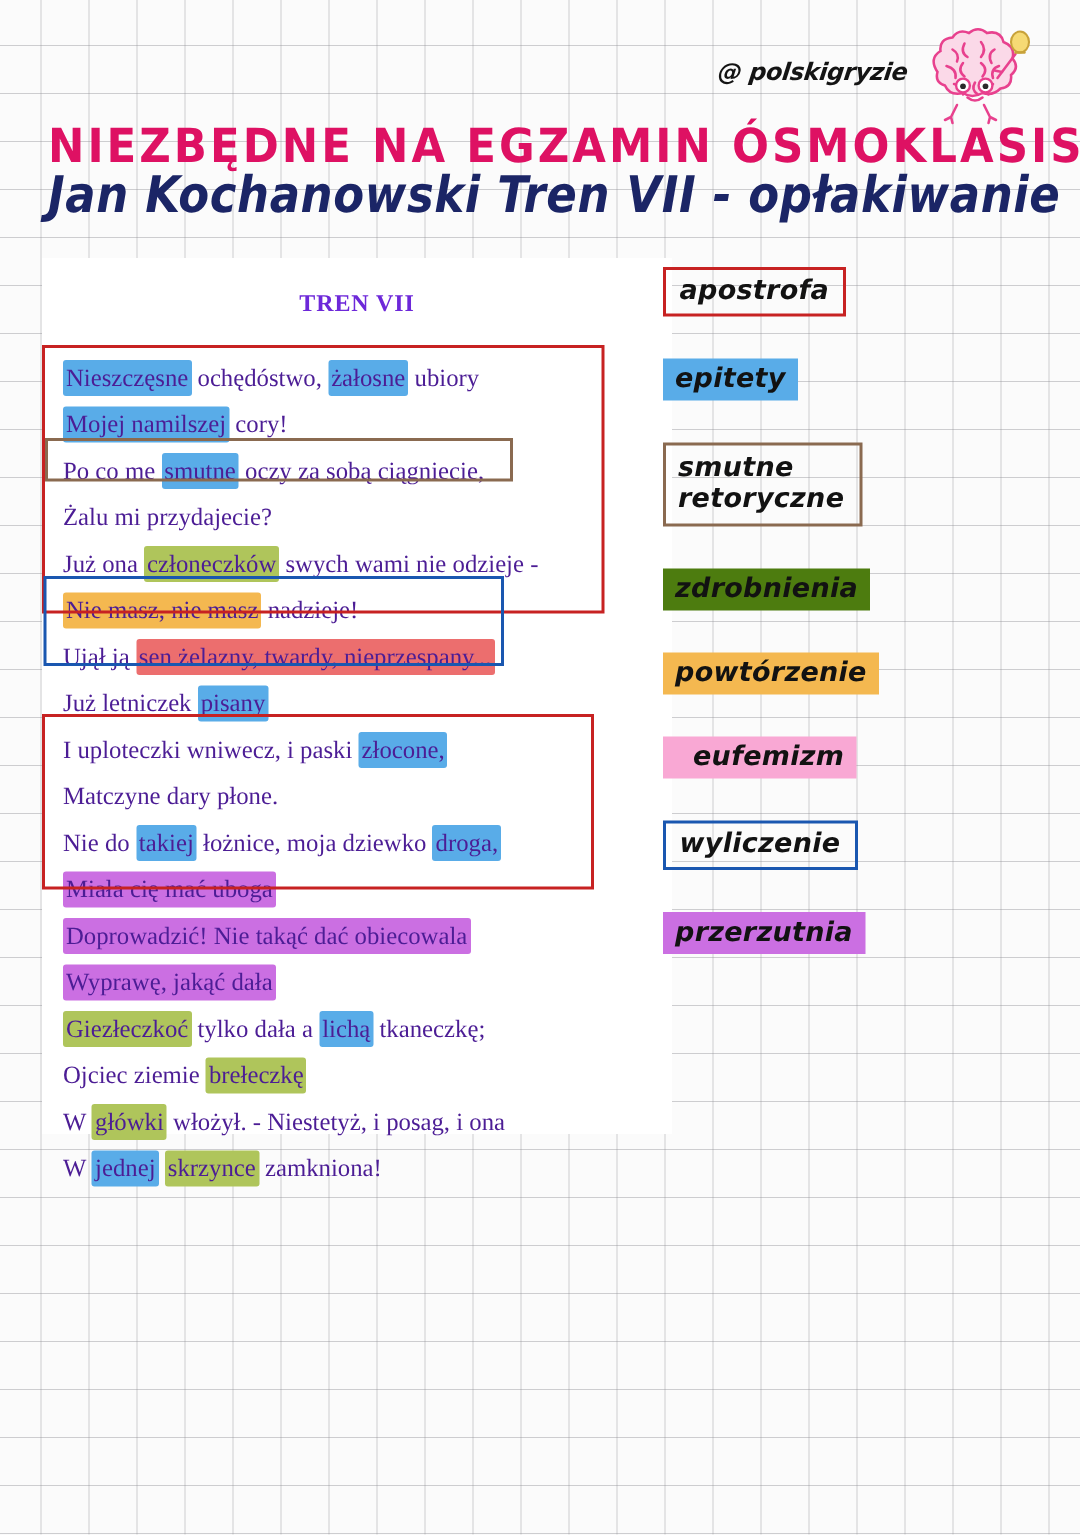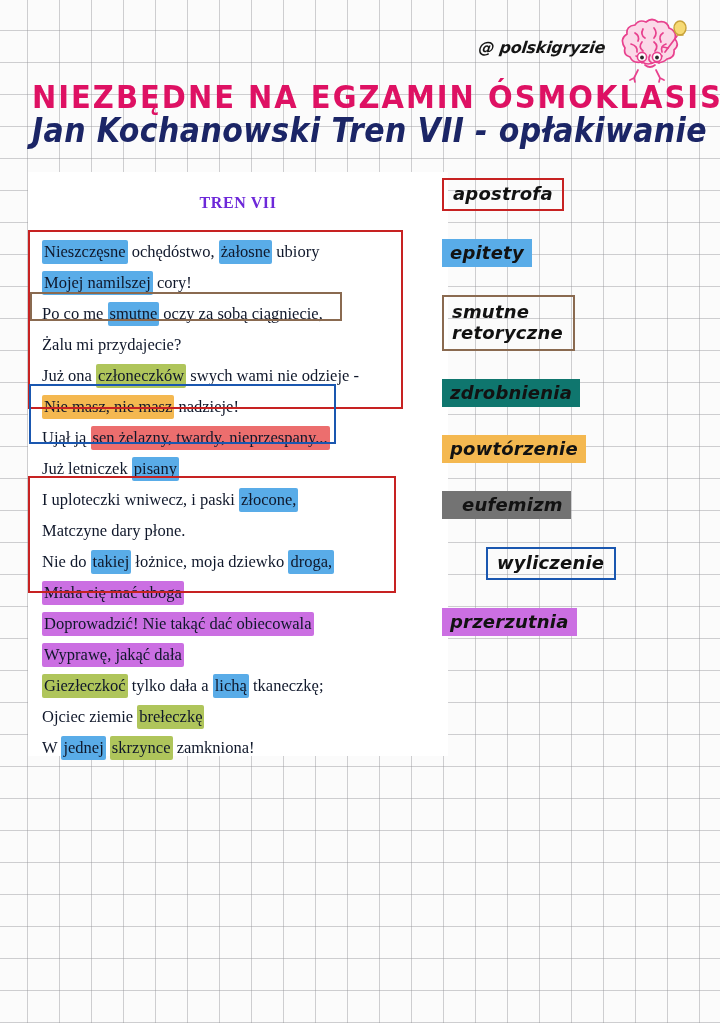--- a/index.html
+++ b/index.html
@@ -92,21 +92,21 @@
   }
 
   .stanzas {
     position: relative;
     margin-top: 24px;
     padding-left: 14px;
   }
   .pline {
     font-family: "Liberation Serif", serif;
     font-size: 16.5px;
-    color: #0f172a;
+    color: #4c1d95;
     line-height: 31px;
     height: 31px;
     white-space: nowrap;
   }
   .pline mark {
     background: transparent;
     color: inherit;
     padding: 2px 2px 3px 2px;
     border-radius: 2px;
   }
@@ -132,26 +132,26 @@
     font-size: 18px;
     color: #121212;
     display: inline-block;
     white-space: pre-line;
     letter-spacing: 0.2px;
     line-height: 21px;
   }
   .li-wrap { margin-bottom: 28px; }
   .li-boxed { border: 2.5px solid #C72222; padding: 3px 9px 5px 9px; }
   .li-boxed-brown { border: 2.5px solid #8A6A50; padding: 4px 10px 6px 8px; }
-  .li-boxed-blue { border: 2.5px solid #1A57B0; padding: 3px 10px 5px 9px; margin-left: 44px; }
+  .li-boxed-blue { border: 2.5px solid #1A57B0; padding: 3px 10px 5px 9px; }
   .li-fill { padding: 3px 8px 4px 8px; }
   .fill-blue   { background: #59ACE8; }
-  .fill-green  { background: #0f766e; }
+  .fill-green  { background: #4d7c0f; }
   .fill-orange { background: #F4B850; }
-  .fill-red    { background: #737373; padding-left: 20px; }
+  .fill-red    { background: #f9a8d4; padding-left: 20px; }
   .fill-purple { background: #CB6FE2; }
 </style>
 </head>
 <body>
 
 <div class="handle-row">
   <div class="handle-text">@ polskigryzie</div>
   <svg class="brain-mascot" viewBox="0 0 78 66">
     <g fill="none" stroke="#E8418E" stroke-width="1.7" stroke-linecap="round">
       <path d="M15 30 q-6 -9 2 -14 q-1 -8 8 -9 q4 -6 11 -3 q6 -5 12 0 q9 -2 11 6 q8 3 6 11 q5 6 -1 11 q1 8 -7 9 q-5 5 -12 3 q-7 4 -13 0 q-9 2 -12 -5 q-7 -2 -5 -9 z" fill="#FBD9E8"></path>
@@ -194,20 +194,21 @@
     <div class="pline">Ujął ją <mark class="hl-red">sen żelazny, twardy, nieprzespany...</mark></div>
     <div class="pline">Już letniczek <mark class="hl-blue">pisany</mark></div>
     <div class="pline">I uploteczki wniwecz, i paski <mark class="hl-blue">złocone,</mark></div>
     <div class="pline">Matczyne dary płone.</div>
     <div class="pline">Nie do <mark class="hl-blue">takiej</mark> łożnice, moja dziewko <mark class="hl-blue">droga,</mark></div>
     <div class="pline"><mark class="hl-purple">Miała cię mać uboga</mark></div>
     <div class="pline"><mark class="hl-purple">Doprowadzić! Nie takąć dać obiecowala</mark></div>
     <div class="pline"><mark class="hl-purple">Wyprawę, jakąć dała</mark></div>
     <div class="pline"><mark class="hl-green">Giezłeczkoć</mark> tylko dała a <mark class="hl-blue">lichą</mark> tkaneczkę;</div>
     <div class="pline">Ojciec ziemie <mark class="hl-green">brełeczkę</mark></div>
+    <div class="pline">W <mark class="hl-green">główki</mark> włożył. - Niestetyż, i posag, i ona</div>
     <div class="pline">W <mark class="hl-blue">jednej</mark> <mark class="hl-green">skrzynce</mark> zamkniona!</div>
   </div>
 </div>
 
 <div class="legend">
   <div class="li-wrap">
     <span class="legend-item li-boxed">apostrofa</span>
   </div>
   <div class="li-wrap">
     <span class="legend-item li-fill fill-blue">epitety</span>

